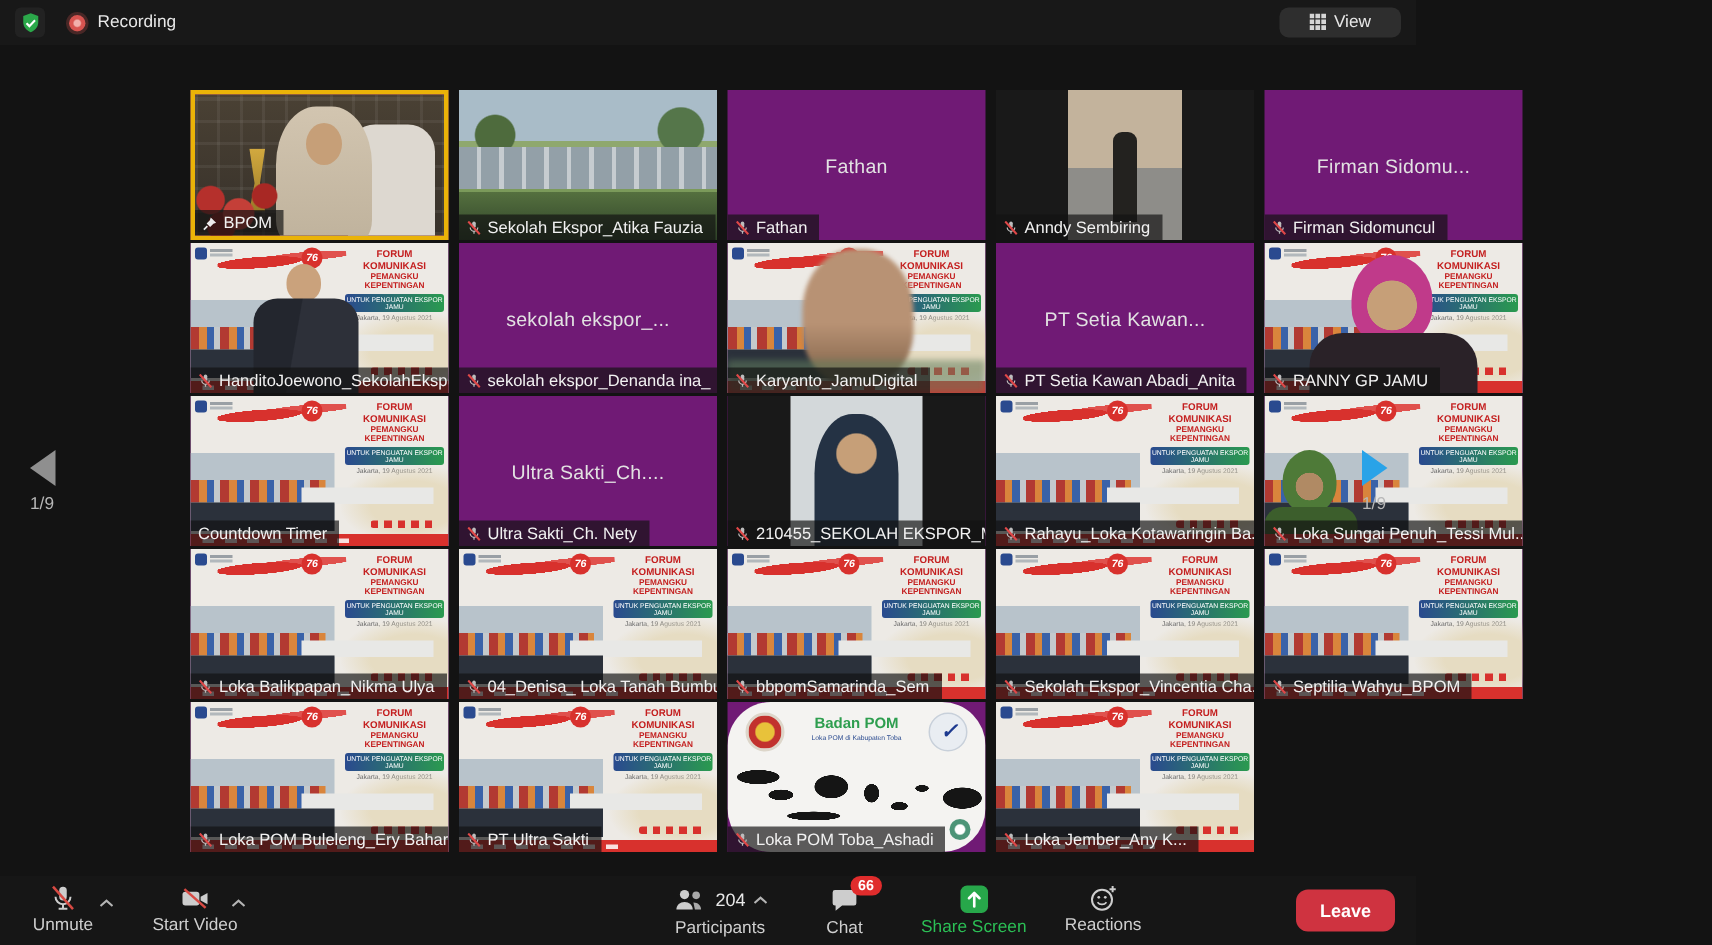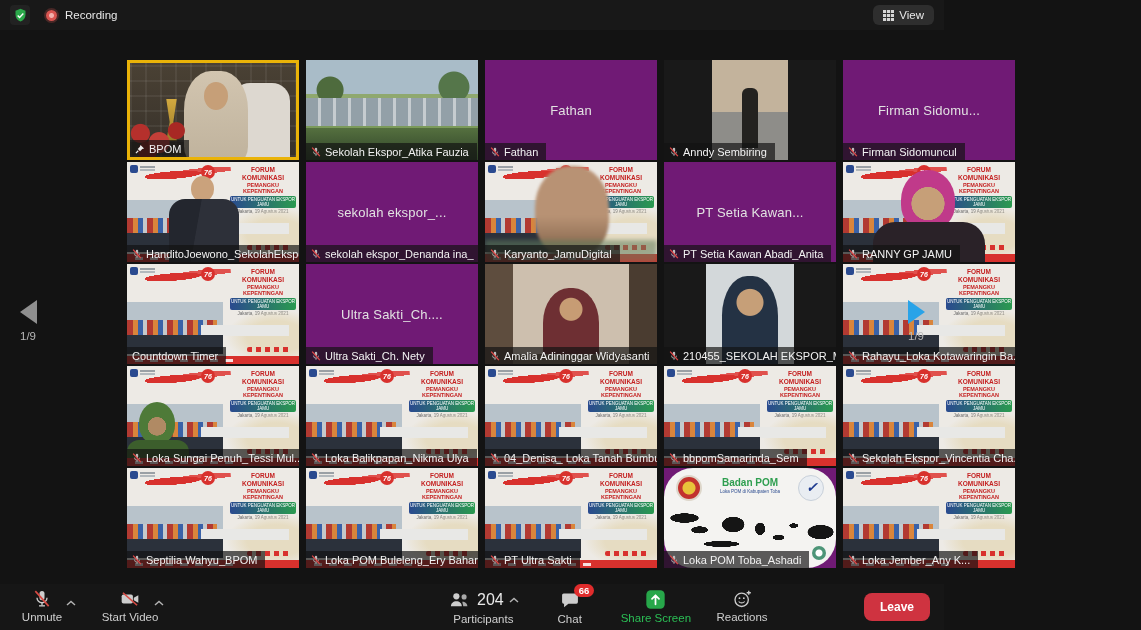--- a/index.html
+++ b/index.html
@@ -9,22 +9,22 @@
 
   
   .topbar { position:absolute; top:0; left:0; right:0; height:30px; background:#181818;
     display:flex; align-items:center; z-index:5; }
   .shield { margin-left:10px; width:20px; height:20px; display:flex; align-items:center; justify-content:center;
     background:#222; border-radius:4px; }
   .rec-dot { margin-left:16px; width:11px; height:11px; border-radius:50%;
     background:radial-gradient(circle at 50% 50%, #f2b0ac 0 2px, #d85450 3px); box-shadow:0 0 0 2px rgba(216,84,80,.25); }
   .rec-label { margin-left:8px; color:#e8e8e8; font-size:11.5px; }
   .top-spacer { flex:1; }
-  .view-btn { margin-right:10px; display:flex; align-items:flex-end; gap:5px; background:#2e2e2e;
-    border-radius:6px; padding:4px 10px; color:#e8e8e8; font-size:11.5px; cursor:default; }
+  .view-btn { margin-right:10px; display:flex; align-items:flex-start; gap:5px; background:#2e2e2e;
+    border-radius:6px; padding:4px 20px; color:#e8e8e8; font-size:11.5px; cursor:default; }
 
   
   .pag { position:absolute; width:44px; text-align:center; top:300px; z-index:4; }
   .pag-left { left:6px; }
   .pag-right { right:6px; }
   .tri { width:0; height:0; margin:0 auto 6px; }
   .tri-left { border-top:12px solid transparent; border-bottom:12px solid transparent; border-right:17px solid #8f8f8f; }
   .tri-right { border-top:12px solid transparent; border-bottom:12px solid transparent; border-left:17px solid #29a3e8; }
   .pag-num { color:#b8b8b8; font-size:11.5px; }
 
@@ -182,21 +182,21 @@
   .toolbar { position:absolute; left:0; right:0; bottom:0; height:46px; background:#161616; z-index:6; }
   .tb-btn { display:flex; flex-direction:column; align-items:center; justify-content:flex-start;
     color:#cfcfcf; font-size:11.5px; gap:3px; padding-top:5px; position:relative; cursor:default; }
   .tb-label { line-height:1; }
   .left-group { position:absolute; left:6px; top:0; height:46px; display:flex; gap:16px; }
   .left-group .tb-btn { width:72px; }
   .center-group { position:absolute; left:448px; top:0; height:46px; display:flex; gap:20px; }
   .center-group .tb-btn { min-width:62px; }
   .chev { position:absolute; top:12px; right:2px; }
   .icon-row { display:flex; align-items:center; gap:5px; height:22px; }
-  .pt-count { color:#e8e8e8; font-size:16px; }
+  .pt-count { color:#e8e8e8; font-size:12px; }
   .chat-wrap { position:relative; height:22px; display:flex; align-items:center; }
   .chat-badge { position:absolute; top:-5px; left:14px; background:#e02c2c; color:#fff; font-size:9.5px;
     font-weight:bold; border-radius:8px; padding:1.5px 5px; line-height:1; }
   .share-label { color:#2bbf55; }
   .leave-btn { position:absolute; right:14px; top:9px; background:#cf3340; color:#fff; font-size:12px;
     font-weight:bold; border:none; border-radius:8px; padding:7px 16px; cursor:default; }
 </style>
 </head>
 <body>
 
@@ -451,35 +451,20 @@
       <div class="center-text">Ultra  Sakti_Ch....</div>
       <div class="name-label">
 
         <svg class="ic-mic" width="10" height="10" viewBox="0 0 12 12">
           <rect x="4.6" y="0.8" width="2.8" height="5.2" rx="1.4" fill="#bdbdbd"></rect>
           <path d="M3 5.6a3 3 0 0 0 6 0" fill="none" stroke="#bdbdbd" stroke-width="1"></path>
           <line x1="6" y1="8.7" x2="6" y2="10.6" stroke="#bdbdbd" stroke-width="1"></line>
           <line x1="1.4" y1="0.8" x2="10.6" y2="11" stroke="#e04848" stroke-width="1.6"></line>
         </svg>
         <span class="tile-name">Ultra Sakti_Ch. Nety</span>
-      </div>
-    </div>
-      <div class="tile t-photo-amalia icon-mic">
-
-      <div class="vis v-amalia"></div>
-
-      <div class="name-label">
-
-        <svg class="ic-mic" width="10" height="10" viewBox="0 0 12 12">
-          <rect x="4.6" y="0.8" width="2.8" height="5.2" rx="1.4" fill="#bdbdbd"></rect>
-          <path d="M3 5.6a3 3 0 0 0 6 0" fill="none" stroke="#bdbdbd" stroke-width="1"></path>
-          <line x1="6" y1="8.7" x2="6" y2="10.6" stroke="#bdbdbd" stroke-width="1"></line>
-          <line x1="1.4" y1="0.8" x2="10.6" y2="11" stroke="#e04848" stroke-width="1.6"></line>
-        </svg>
-        <span class="tile-name">Amalia Adininggar Widyasanti</span>
       </div>
     </div>
       <div class="tile t-photo-portrait icon-mic">
 
       <div class="vis v-portrait"></div>
 
       <div class="name-label">
 
         <svg class="ic-mic" width="10" height="10" viewBox="0 0 12 12">
           <rect x="4.6" y="0.8" width="2.8" height="5.2" rx="1.4" fill="#bdbdbd"></rect>

